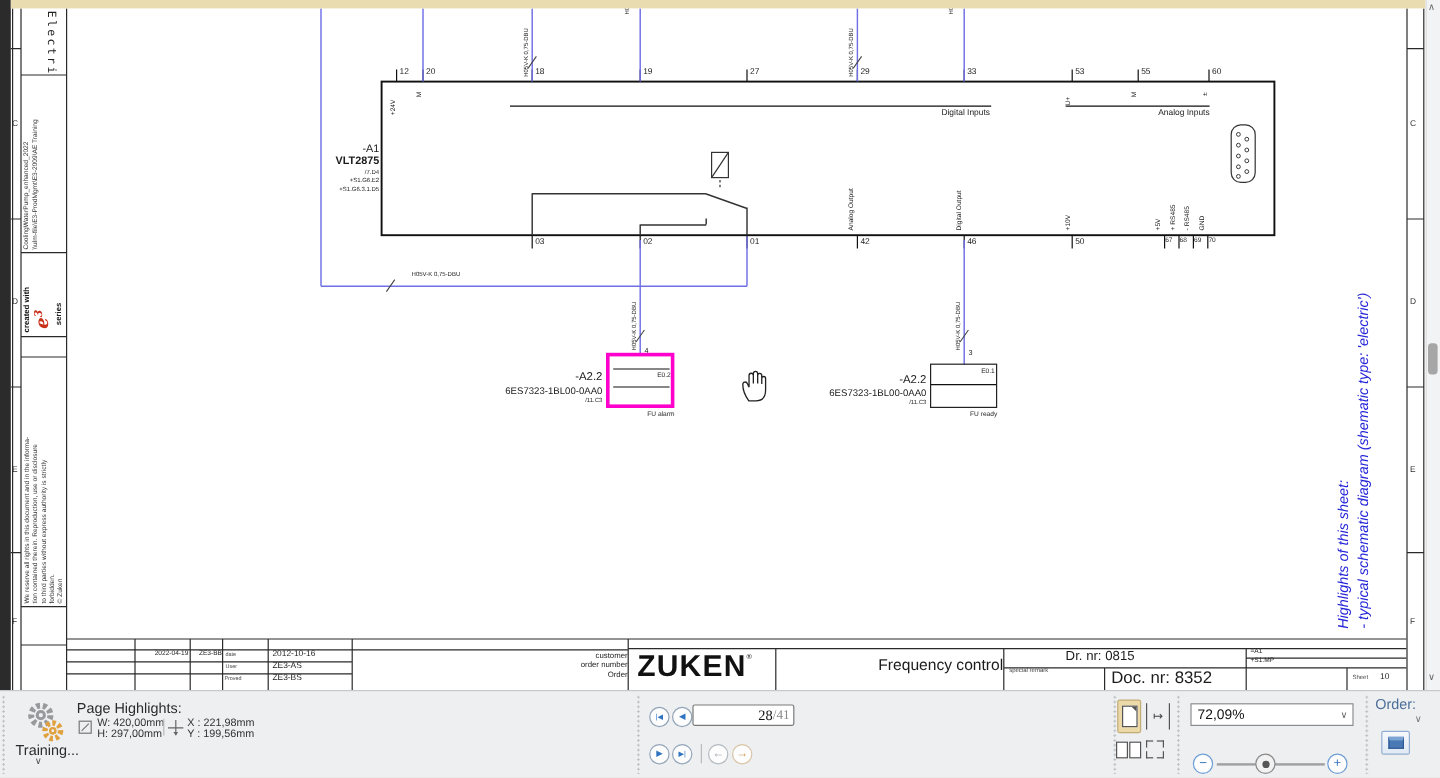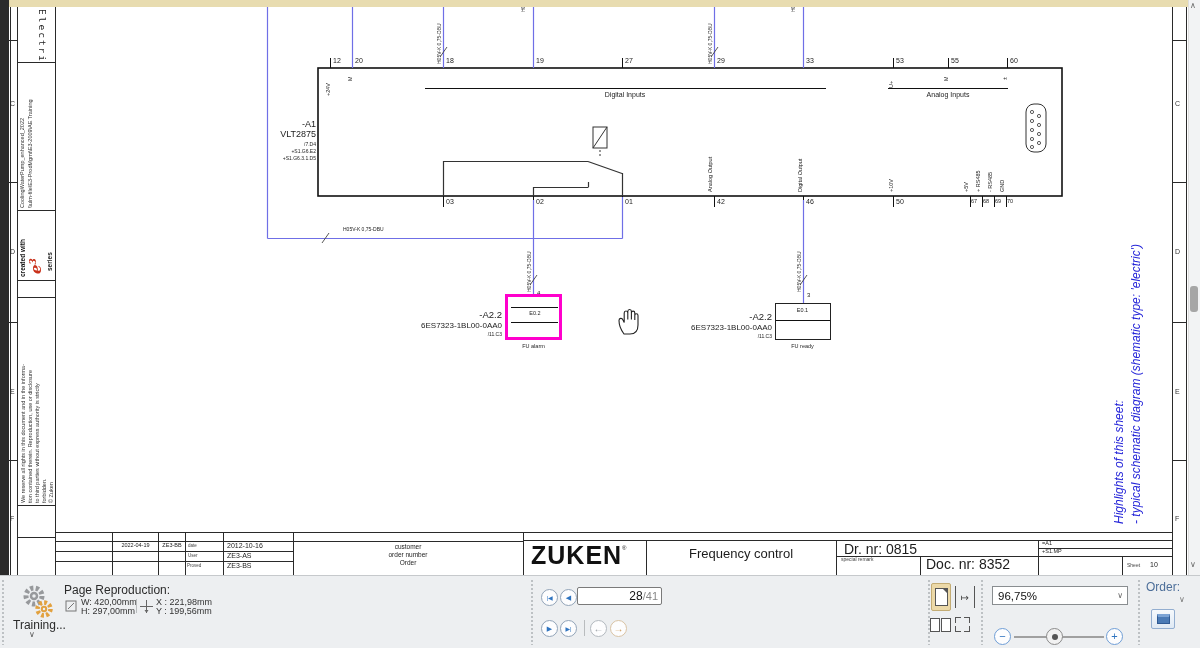--- a/index.html
+++ b/index.html
@@ -1,21 +1,21 @@
 <!DOCTYPE html>
 <html><head>
 <meta charset="utf-8">
 <style>
   html,body{margin:0;padding:0;background:#d8d8d8;}
   #stage{position:relative;width:1200px;height:648px;background:#fff;overflow:hidden;
          font-family:"Liberation Sans","DejaVu Sans",sans-serif;color:#1c1c1c;}
   .t{position:absolute;white-space:nowrap;line-height:1.08;color:#1c1c1c;}
   .vt{transform:rotate(-90deg);transform-origin:0 0;}
   .vt90{transform:rotate(90deg);transform-origin:0 0;}
-  .c{text-align:center;}
+  .c{text-align:right;}
   .r{text-align:right;}
   .pre{white-space:pre-line;}
   .vl{position:absolute;width:1px;background:#b9bcbe;}
   .strip-left{position:absolute;left:0;top:0;width:9px;height:575px;background:#2b2b2b;z-index:3;}
   .strip-top{position:absolute;left:9px;top:0;width:1179px;height:7px;background:#e8dcb0;z-index:3;}
   .scrollbar{position:absolute;left:1188px;top:0;width:12px;height:575px;background:#f2f3f4;border-left:1px solid #dcdcdc;z-index:3;box-sizing:border-box;}
   .sb-thumb{position:absolute;left:1190px;top:286px;width:8px;height:26px;background:#a6a6a6;border-radius:3px;z-index:4;}
   .toolbar{position:absolute;left:0;top:575px;width:1200px;height:73px;background:#edeff1;border-top:1px solid #c6c9cc;box-sizing:border-box;z-index:5;}
   .sep{position:absolute;top:579px;width:4px;height:66px;z-index:6;
        background-image:radial-gradient(#bdc1c4 0.8px, transparent 1px);background-size:4px 4px;}
@@ -107,21 +107,21 @@
   <div class="t vt pre" style="left:20px;top:503px;width:205px;font-size:5.5px;line-height:7px;color:#333;">We reserve all rights in this document and in the informa-
 tion contained therein. Reproduction, use or disclosure
 to third parties without express authority is strictly
 forbidden.
 © Zuken</div>
 
   <div class="t vt" style="left:1113px;top:524px;font-size:12px;font-style:italic;color:#2424d8;">Highlights of this sheet:</div>
   <div class="t vt" style="left:1130px;top:524px;font-size:12px;font-style:italic;color:#2424d8;">- typical schematic diagram (shematic type: 'electric')</div>
 
   <div class="t r" style="left:256px;top:120px;width:60px;font-size:9px;">-A1</div>
-  <div class="t r" style="left:246px;top:130px;width:70px;font-size:9px;font-weight:normal;">VLT2875</div>
+  <div class="t r" style="left:246px;top:130px;width:70px;font-size:9px;font-weight:bold;">VLT2875</div>
   <div class="t r" style="left:266px;top:142px;width:50px;font-size:5px;">/7.D4</div>
   <div class="t r" style="left:256px;top:149px;width:60px;font-size:5px;">+S1.G6.E2</div>
   <div class="t r" style="left:246px;top:156px;width:70px;font-size:5px;">+S1.G6.3.1.D5</div>
 
   <div class="t" style="left:333px;top:57px;font-size:7px;">12</div>
   <div class="t" style="left:355px;top:57px;font-size:7px;">20</div>
   <div class="t" style="left:446px;top:57px;font-size:7px;">18</div>
   <div class="t" style="left:536px;top:57px;font-size:7px;">19</div>
   <div class="t" style="left:625px;top:57px;font-size:7px;">27</div>
   <div class="t" style="left:717px;top:57px;font-size:7px;">29</div>
@@ -194,61 +194,61 @@
   <div class="t" style="left:227px;top:552px;font-size:7px;">ZE3-AS</div>
   <div class="t" style="left:187px;top:564px;font-size:4.5px;color:#444;">Proved</div>
   <div class="t" style="left:227px;top:562px;font-size:7px;">ZE3-BS</div>
   <div class="t c" style="left:293px;top:543px;width:230px;font-size:6.5px;">customer</div>
   <div class="t c" style="left:293px;top:551px;width:230px;font-size:6.5px;">order number</div>
   <div class="t c" style="left:293px;top:559px;width:230px;font-size:6.5px;">Order</div>
   <div class="t" style="left:531px;top:542px;">
     <span style="font-size:25px;font-weight:900;letter-spacing:1px;color:#111;">ZUKEN</span><span style="font-size:6px;vertical-align:14px;color:#111;">®</span>
   </div>
   <div class="t c" style="left:646px;top:547px;width:190px;font-size:13px;">Frequency control</div>
-  <div class="t" style="left:844px;top:542px;font-size:14px;">Dr. nr: 0815</div>
+  <div class="t" style="left:888px;top:542px;font-size:11px;">Dr. nr: 0815</div>
   <div class="t" style="left:841px;top:557px;font-size:5px;color:#444;">special remark</div>
   <div class="t" style="left:926px;top:557px;font-size:14px;">Doc. nr: 8352</div>
   <div class="t" style="left:1042px;top:541px;font-size:5.5px;">=A1</div>
   <div class="t" style="left:1042px;top:549px;font-size:5.5px;">+S1.MP</div>
   <div class="t" style="left:1127px;top:563px;font-size:5px;color:#444;">Sheet</div>
   <div class="t" style="left:1150px;top:561px;font-size:7px;">10</div>
 
   <div class="toolbar"></div>
   <div class="sep" style="left:1px;"></div>
   <div class="sep" style="left:530px;"></div>
   <div class="sep" style="left:927px;"></div>
   <div class="sep" style="left:980px;"></div>
   <div class="sep" style="left:1137px;"></div>
 
   <svg width="46" height="46" style="position:absolute;left:12px;top:580px;z-index:6;">
     <circle cx="22" cy="16" r="8" fill="none" stroke="#97999c" stroke-width="5" stroke-dasharray="3.2,2.4"></circle>
     <circle cx="22" cy="16" r="3" fill="none" stroke="#97999c" stroke-width="2.5"></circle>
     <circle cx="32" cy="29" r="6.5" fill="none" stroke="#e2a13f" stroke-width="4.5" stroke-dasharray="2.8,2.2"></circle>
     <circle cx="32" cy="29" r="2.2" fill="none" stroke="#e2a13f" stroke-width="2"></circle>
   </svg>
-  <div class="t tbt" style="left:64px;top:584px;font-size:12px;color:#2b2b2b;">Page Reproduction:</div>
+  <div class="t tbt" style="left:64px;top:584px;font-size:12px;color:#2b2b2b;">Page Highlights:</div>
   <svg width="14" height="14" style="position:absolute;left:64px;top:599px;z-index:6;">
     <rect x="2" y="2" width="10" height="10" fill="none" stroke="#777" stroke-width="1"></rect>
     <path d="M4,10 L10,4" stroke="#777" stroke-width="1"></path>
   </svg>
   <div class="t tbt" style="left:81px;top:598px;font-size:9px;color:#333;">W: 420,00mm</div>
   <div class="t tbt" style="left:81px;top:607px;font-size:9px;color:#333;">H: 297,00mm</div>
   <div class="vl" style="left:136px;top:599px;height:14px;z-index:6;"></div>
   <svg width="13" height="13" style="position:absolute;left:140px;top:600px;z-index:6;">
     <path d="M6.5,0 V13 M0,6.5 H13" stroke="#666" stroke-width="1"></path>
     <path d="M6.5,13 l-2,-3 h4 z" fill="#666"></path>
   </svg>
   <div class="t tbt" style="left:156px;top:598px;font-size:9px;color:#333;">X : 221,98mm</div>
   <div class="t tbt" style="left:156px;top:607px;font-size:9px;color:#333;">Y : 199,56mm</div>
   <div class="t tbt" style="left:13px;top:619px;font-size:12px;color:#2b2b2b;">Training...</div>
   <div class="t tbt" style="left:29px;top:631px;font-size:8px;color:#555;">∨</div>
 
   <div class="navbtn" style="left:541px;top:589px;font-size:6px;">|◀</div>
   <div class="navbtn" style="left:560px;top:589px;">◀</div>
-  <div style="position:absolute;left:577px;top:587px;width:85px;height:18px;background:#fff;border:1px solid #7a7a7a;border-radius:2px;box-sizing:border-box;display:flex;align-items:center;justify-content:flex-end;padding-right:3px;z-index:6;">
+  <div style="position:absolute;left:577px;top:587px;width:85px;height:18px;background:#fff;border:1px solid #7a7a7a;border-radius:2px;box-sizing:border-box;display:flex;align-items:center;justify-content:flex-end;padding-right:3px;z-index:6;font-family:Liberation Serif, serif;">
     <span style="font-size:12px;color:#111;">28</span>
       <span style="font-size:11px;color:#888;">/41</span>
   </div>
   <div class="navbtn" style="left:541px;top:620px;">▶</div>
   <div class="navbtn" style="left:560px;top:620px;font-size:6px;">▶|</div>
   <div class="vl" style="left:584px;top:620px;height:16px;z-index:6;"></div>
   <div class="navbtn" style="left:590px;top:620px;color:#9aa0a6;font-size:10px;border-color:#b3b9bf;">←</div>
   <div class="navbtn" style="left:610px;top:620px;color:#cf9a55;font-size:10px;border-color:#d9c3a4;">→</div>
 
   <div style="position:absolute;left:931px;top:583px;width:20px;height:28px;background:#ecd9a8;border:1px solid #c3ac74;border-radius:2px;box-sizing:border-box;display:flex;align-items:center;justify-content:center;z-index:6;">
@@ -261,21 +261,21 @@
     <div style="width:8px;height:12px;background:#fff;border:1px solid #555;"></div>
     <div style="width:8px;height:12px;background:#fff;border:1px solid #555;"></div>
   </div>
   <div style="position:absolute;left:955px;top:617px;width:15px;height:15px;z-index:6;">
     <div style="position:absolute;left:0;top:0;width:5px;height:5px;border-left:1.5px solid #555;border-top:1.5px solid #555;"></div>
     <div style="position:absolute;right:0;top:0;width:5px;height:5px;border-right:1.5px solid #555;border-top:1.5px solid #555;"></div>
     <div style="position:absolute;left:0;bottom:0;width:5px;height:5px;border-left:1.5px solid #555;border-bottom:1.5px solid #555;"></div>
     <div style="position:absolute;right:0;bottom:0;width:5px;height:5px;border-right:1.5px solid #555;border-bottom:1.5px solid #555;"></div>
   </div>
   <div style="position:absolute;left:992px;top:586px;width:136px;height:19px;background:#fff;border:1px solid #898d90;box-sizing:border-box;display:flex;align-items:center;z-index:6;">
-    <span style="font-size:11.5px;color:#111;padding-left:5px;flex:1;">96,75%</span>
+    <span style="font-size:11.5px;color:#111;padding-left:5px;flex:1;">72,09%</span>
     <span style="font-size:8px;color:#666;padding-right:4px;">∨</span>
   </div>
   <div class="navbtn" style="left:994px;top:628px;border-color:#6f9ed6;font-size:11px;">−</div>
   <div style="position:absolute;left:1014px;top:636px;width:90px;height:2px;background:#a0a0a0;z-index:6;"></div>
   <div style="position:absolute;left:1046px;top:628px;width:17px;height:17px;border:1px solid #8b8b8b;border-radius:50%;background:#f2f2f2;box-sizing:border-box;display:flex;align-items:center;justify-content:center;z-index:6;">
     <div style="width:6px;height:6px;border-radius:50%;background:#555;"></div>
   </div>
   <div class="navbtn" style="left:1106px;top:628px;border-color:#6f9ed6;font-size:11px;">+</div>
 
   <div class="t tbt" style="left:1146px;top:581px;font-size:12px;color:#4c6e99;">Order:</div>

